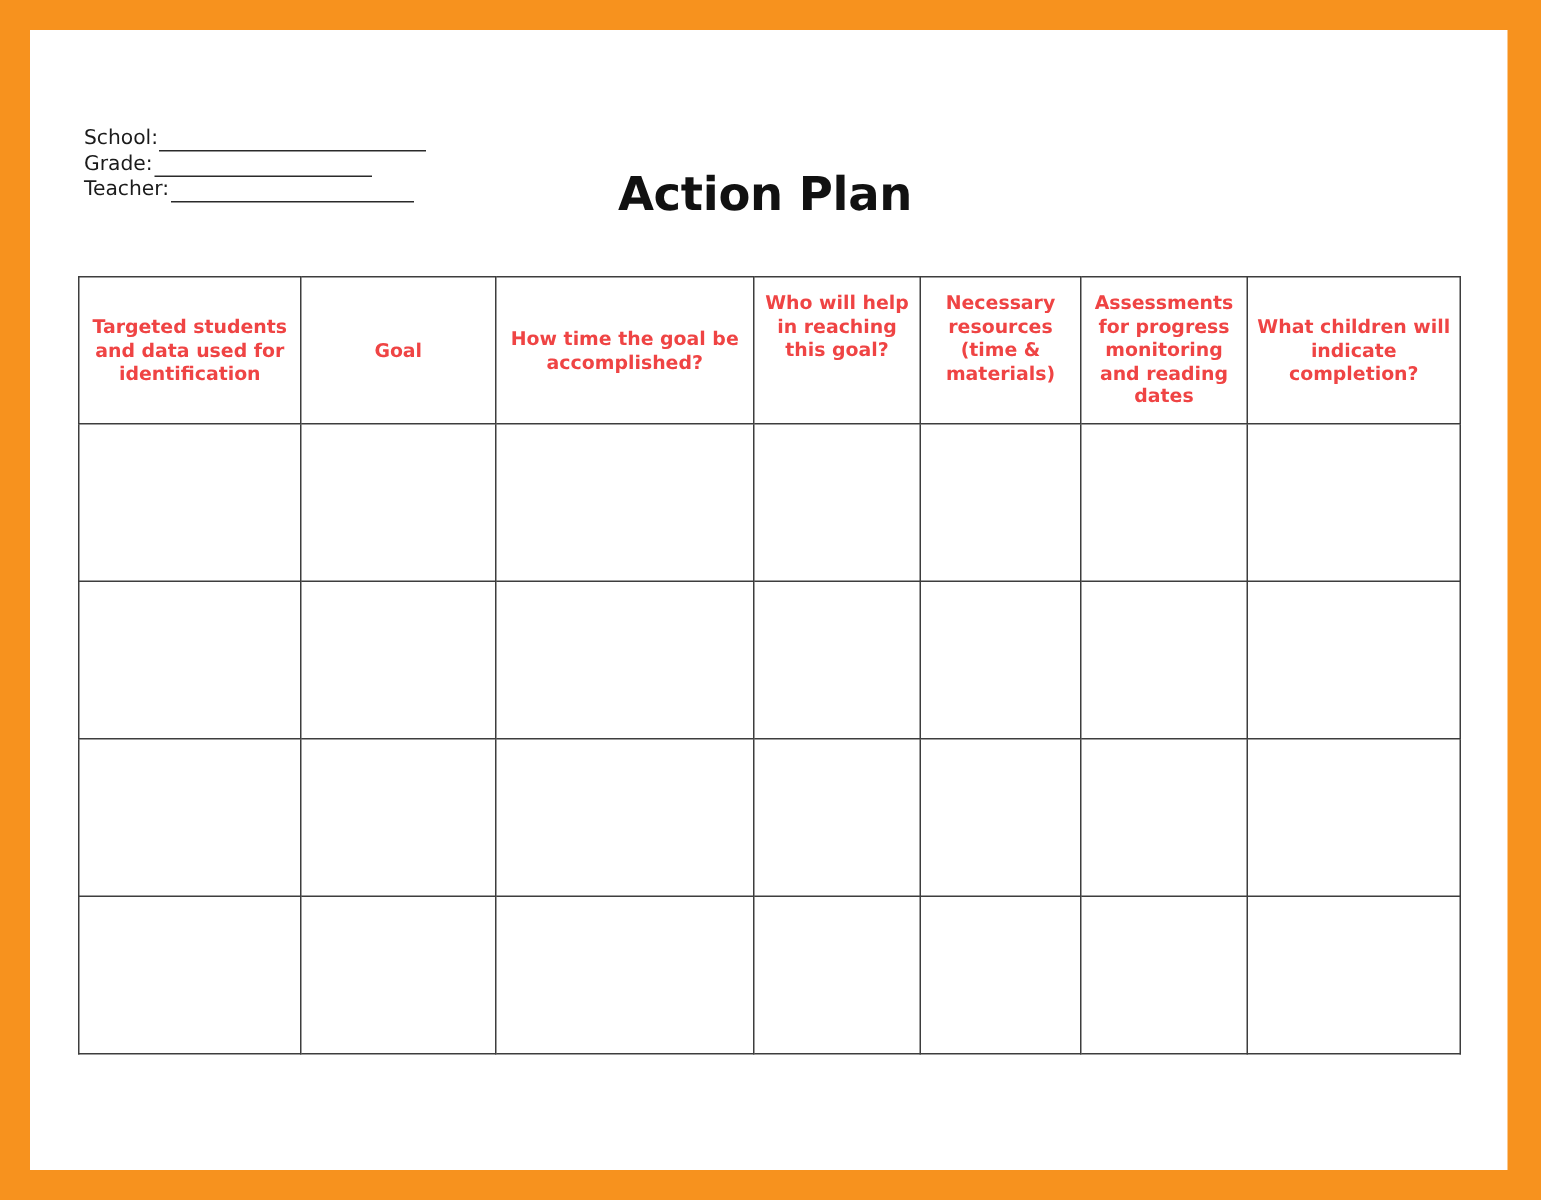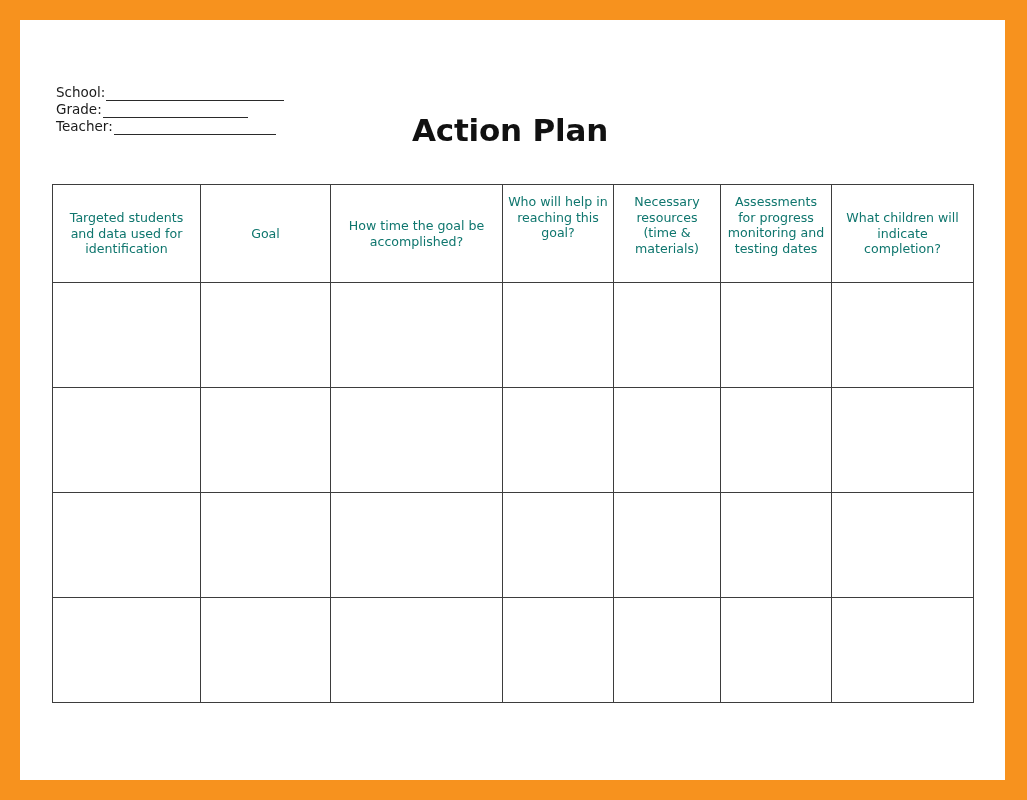--- a/index.html
+++ b/index.html
@@ -116,23 +116,23 @@
     border-collapse: collapse;
     table-layout: fixed;
   }
   .plan-table td, .plan-table th {
     border: 1.4px solid #3d3d3d;
     padding: 0;
     vertical-align: middle;
   }
   .plan-table th {
     font-size: 12.6px;
-    font-weight: normal;
+    font-weight: bold;
     line-height: 15.5px;
-    color: #0f766e;
+    color: #ef4444;
     text-align: center;
     height: 84px;
     padding: 4px 5px;
     vertical-align: middle;
   }
   .plan-table th.th-pad-top { vertical-align: top; padding-top: 9px; }
   .plan-table td.body-cell { height: 104px; }
 
   .c1 { width: 148px; }
   .c2 { width: 130px; }
@@ -188,21 +188,21 @@
           <col class="c6">
           <col class="c7">
       </colgroup>
       <thead>
         <tr>
           <th>Targeted students and data used for identification</th>
           <th>Goal</th>
           <th>How time the goal be accomplished?</th>
           <th class="th-pad-top">Who will help in reaching this goal?</th>
           <th class="th-pad-top">Necessary resources (time &amp; materials)</th>
-          <th class="th-pad-top">Assessments for progress monitoring and testing dates</th>
+          <th class="th-pad-top">Assessments for progress monitoring and reading dates</th>
           <th>What children will indicate completion?</th>
         </tr>
       </thead>
       <tbody>
         <tr>
           <td class="body-cell"></td>
           <td class="body-cell"></td>
           <td class="body-cell"></td>
           <td class="body-cell"></td>
           <td class="body-cell"></td>

